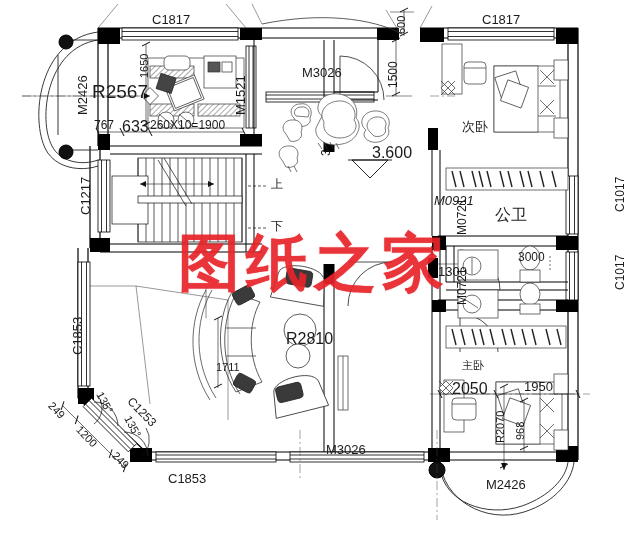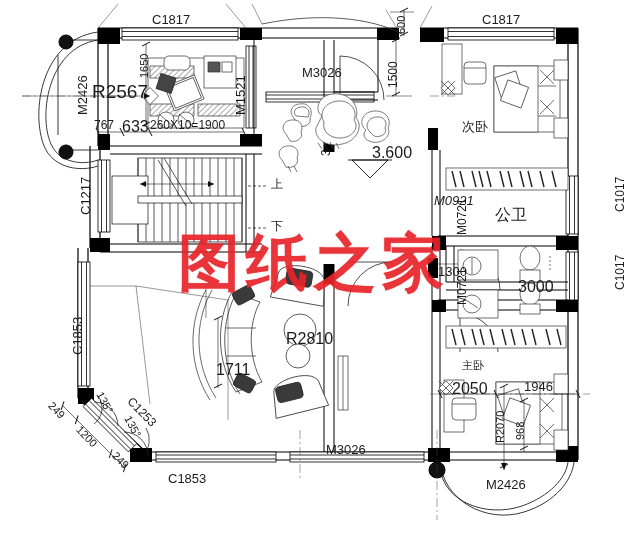--- a/index.html
+++ b/index.html
@@ -561,25 +561,25 @@
   <div class="lbl" style="left:486px;top:478px;font-size:13px;">M2426</div>
 
   <div class="lbl" style="left:92px;top:82px;font-size:19px;">R2567</div>
   <div class="lbl rot90" style="left:139px;top:78px;font-size:11px;">1650</div>
   <div class="lbl" style="left:94px;top:119px;font-size:12px;">767</div>
   <div class="lbl" style="left:122px;top:119px;font-size:16px;">633</div>
   <div class="lbl" style="left:150px;top:119px;font-size:12px;">260X10=1900</div>
   <div class="lbl rot90" style="left:396px;top:34px;font-size:11px;">600</div>
   <div class="lbl rot90" style="left:387px;top:88px;font-size:12px;">1500</div>
   <div class="lbl" style="left:438px;top:265px;font-size:13px;">1300</div>
-  <div class="lbl" style="left:518px;top:279px;font-size:16px;">3000</div>
+  <div class="lbl" style="left:518px;top:251px;font-size:12px;">3000</div>
   <div class="lbl" style="left:286px;top:331px;font-size:16px;">R2810</div>
-  <div class="lbl" style="left:216px;top:362px;font-size:16px;">1711</div>
+  <div class="lbl" style="left:216px;top:362px;font-size:11px;">1711</div>
   <div class="lbl" style="left:452px;top:381px;font-size:16px;">2050</div>
-  <div class="lbl" style="left:524px;top:380px;font-size:13px;">1946</div>
+  <div class="lbl" style="left:524px;top:380px;font-size:13px;">1950</div>
   <div class="lbl rot90" style="left:495px;top:443px;font-size:11px;">R2070</div>
   <div class="lbl rot90" style="left:515px;top:440px;font-size:11px;">968</div>
   <div class="lbl rotn" style="left:54px;top:400px;font-size:11px;transform:rotate(46deg);">249</div>
   <div class="lbl rotn" style="left:82px;top:424px;font-size:11px;transform:rotate(46deg);">1200</div>
   <div class="lbl rotn" style="left:118px;top:450px;font-size:11px;transform:rotate(46deg);">249</div>
   <div class="lbl rotn" style="left:104px;top:390px;font-size:11px;transform:rotate(62deg);">135°</div>
   <div class="lbl rotn" style="left:132px;top:414px;font-size:11px;transform:rotate(62deg);">135°</div>
   <div class="lbl rot90" style="left:320px;top:156px;font-size:12px;">3</div>
 
   <div class="lbl" style="left:372px;top:145px;font-size:16px;">3.600</div>

